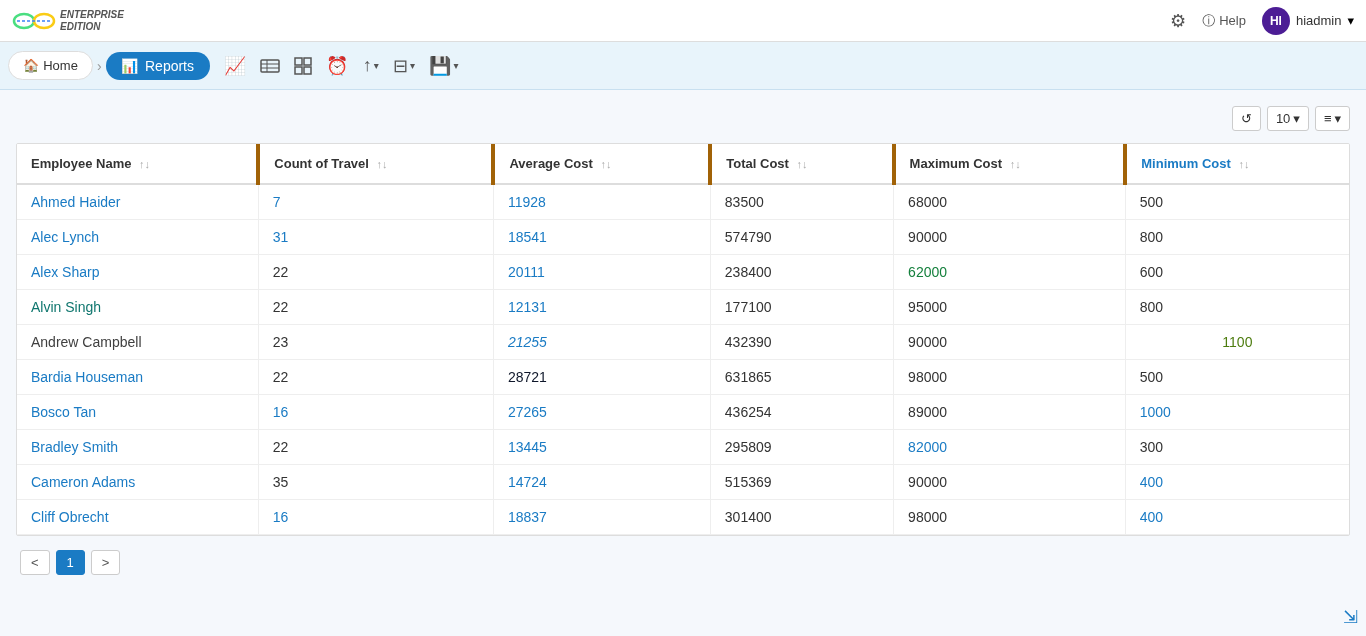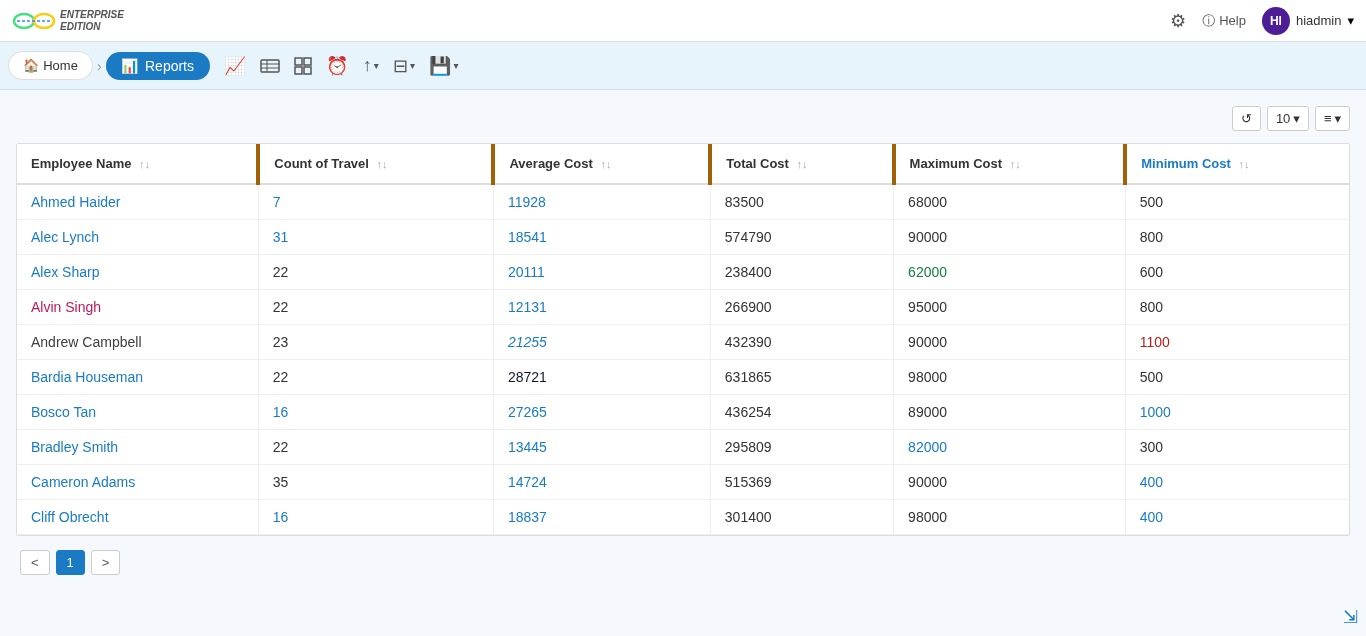--- a/index.html
+++ b/index.html
@@ -277,34 +277,34 @@
           </tr>
           <tr>
             <td style="color: rgb(26, 123, 196); cursor: pointer;">Alex Sharp</td>
             <td>22</td>
             <td style="color: rgb(26, 123, 196); cursor: pointer;">20111</td>
             <td>238400</td>
             <td style="color: #15803d;">62000</td>
             <td>600</td>
           </tr>
           <tr>
-            <td style="color: #be185d; cursor: pointer;">Alvin Singh</td>
+            <td style="color: #0f766e; cursor: pointer;">Alvin Singh</td>
             <td>22</td>
             <td style="color: rgb(26, 123, 196); cursor: pointer;">12131</td>
-            <td>266900</td>
+            <td>177100</td>
             <td>95000</td>
             <td>800</td>
           </tr>
           <tr>
             <td style="color: #404040; cursor: pointer;">Andrew Campbell</td>
             <td>23</td>
             <td style="color: rgb(26, 123, 196); cursor: pointer; font-style: italic;">21255</td>
             <td>432390</td>
             <td>90000</td>
-            <td style="color: #b91c1c;">1100</td>
+            <td style="color: #4d7c0f; text-align: center;">1100</td>
           </tr>
           <tr>
             <td style="color: rgb(26, 123, 196); cursor: pointer;">Bardia Houseman</td>
             <td>22</td>
             <td style="color: #0f172a; cursor: pointer;">28721</td>
             <td>631865</td>
             <td>98000</td>
             <td>500</td>
           </tr>
           <tr>

